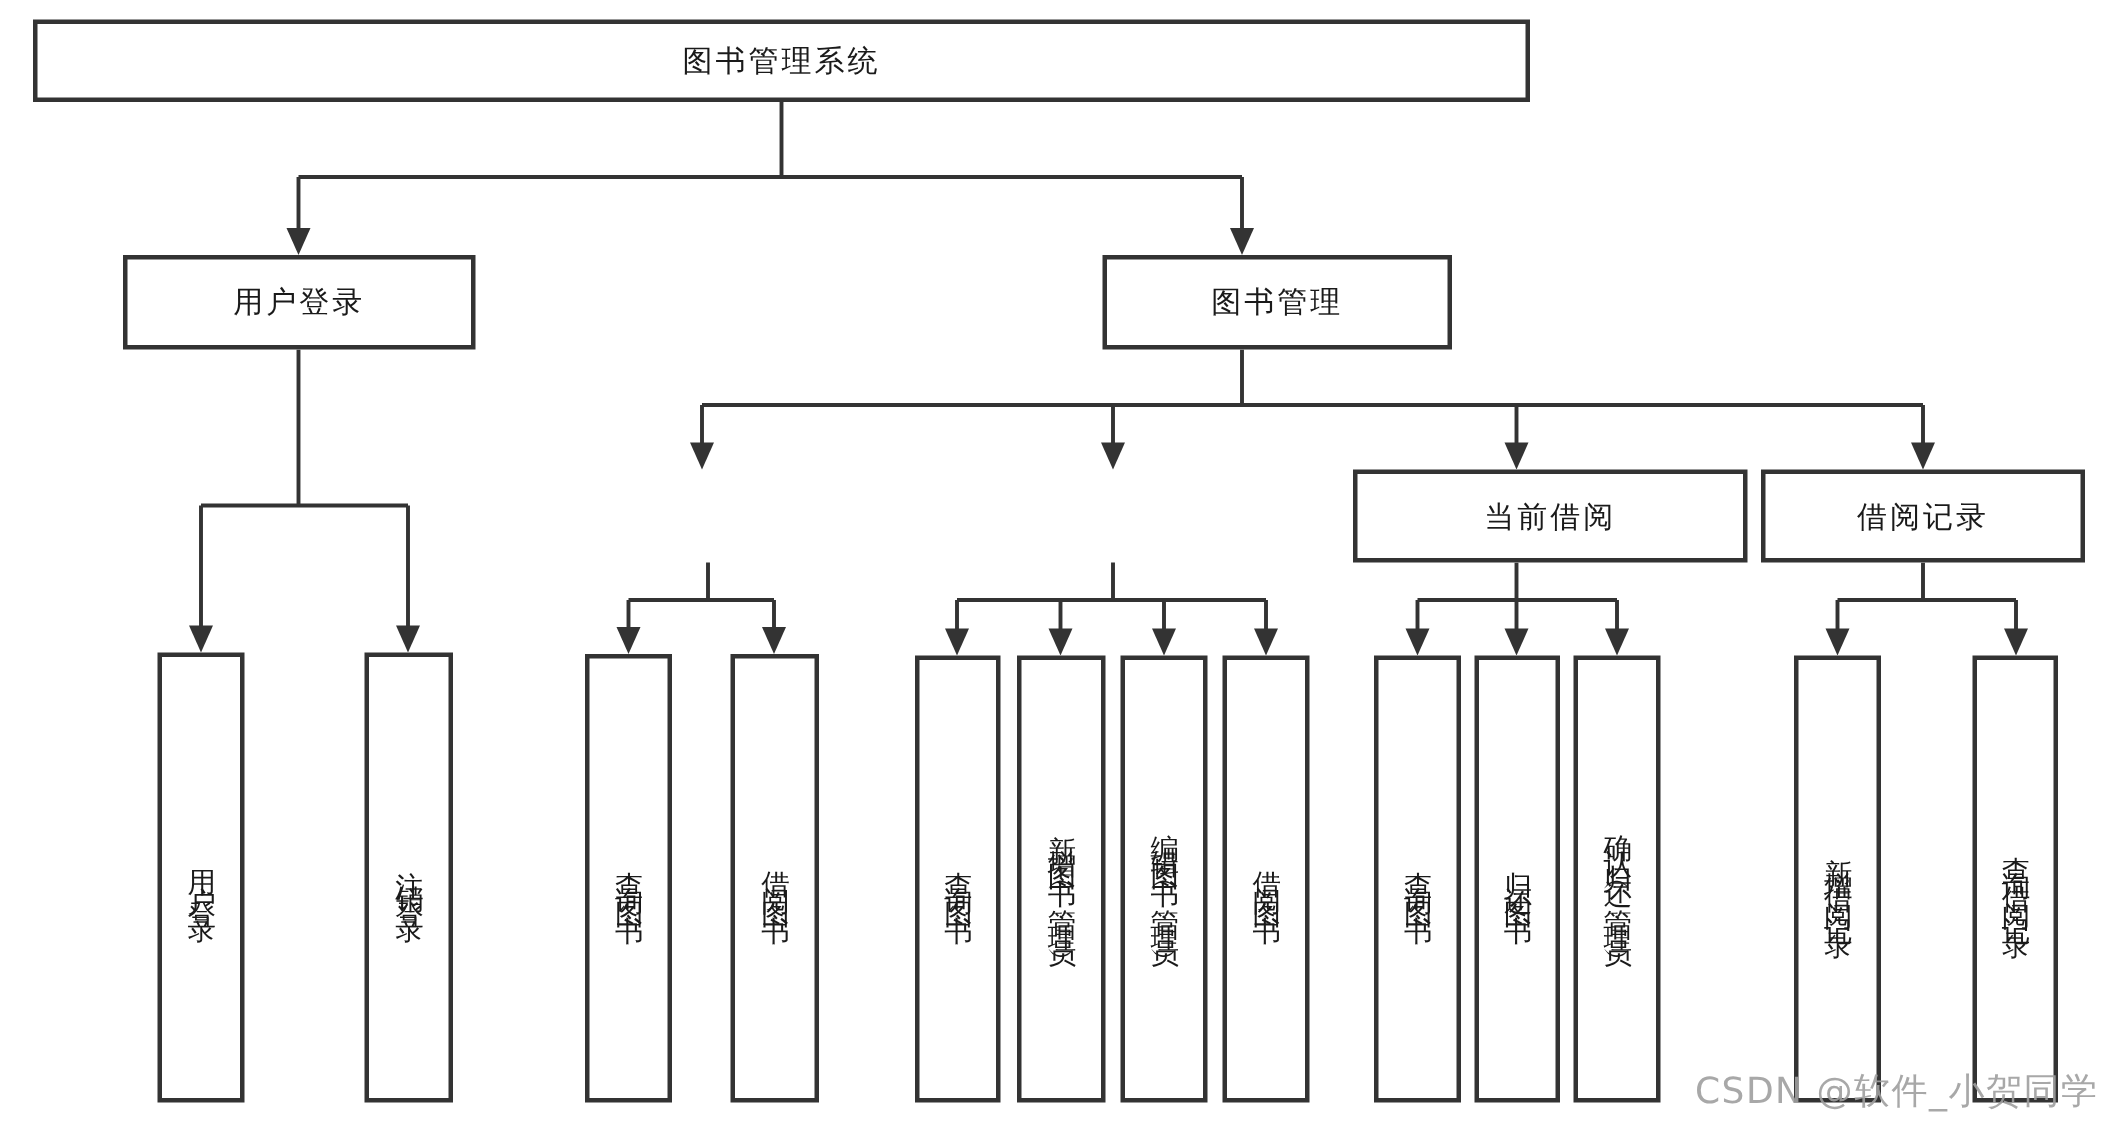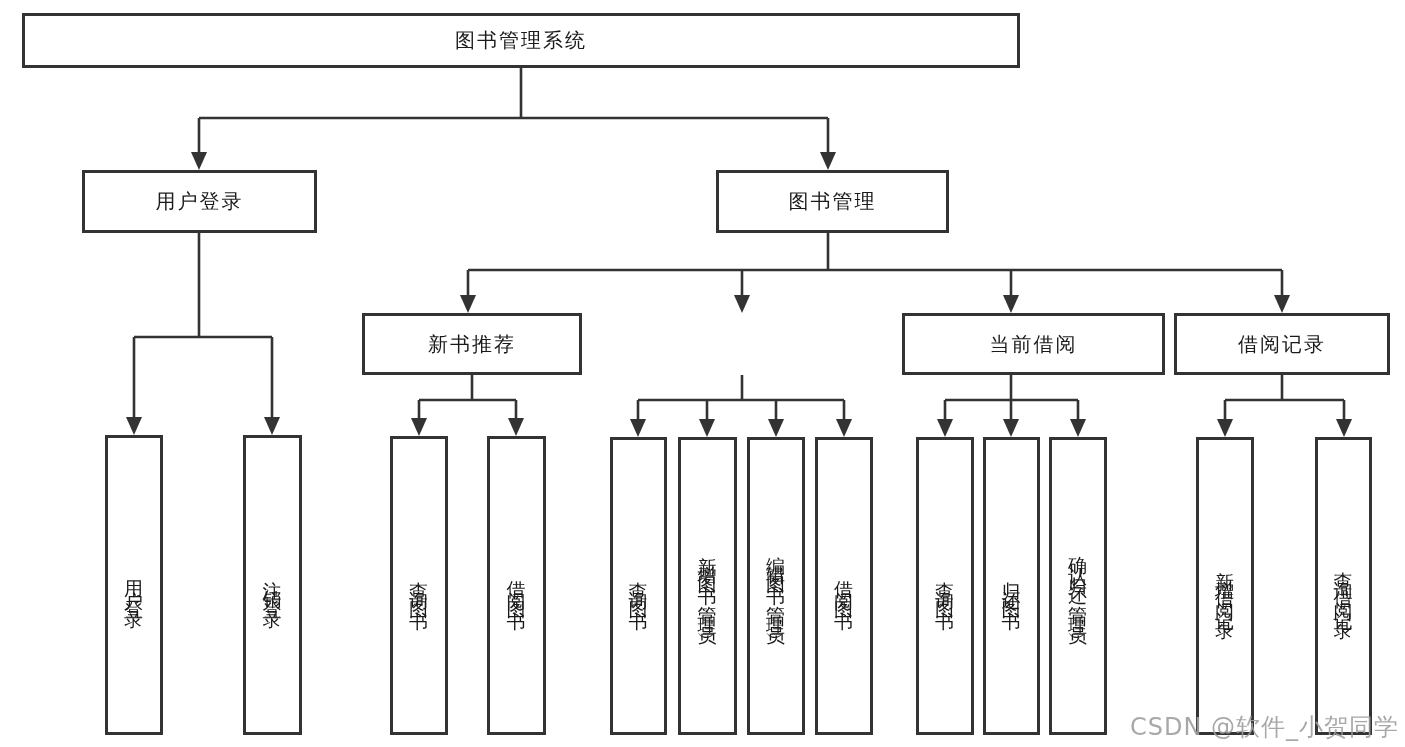--- a/index.html
+++ b/index.html
@@ -97,23 +97,22 @@
       <polygon points="1003,419 1019,419 1011,437"></polygon>
       <polygon points="1070,419 1086,419 1078,437"></polygon>
       <polygon points="1217,419 1233,419 1225,437"></polygon>
       <polygon points="1336,419 1352,419 1344,437"></polygon>
     </g>
   </svg>
 
   <div class="node hbox" style="left:22px; top:13px; width:998px; height:55px;font-family:Liberation Serif, serif;">图书管理系统</div>
 
   <div class="node hbox" style="left:82px; top:170px; width:235px; height:63px;">用户登录</div>
-  <div class="node hbox" style="left:716px; top:170px; width:233px; height:63px;">图书管理</div>
+  <div class="node hbox" style="left:735px; top:170px; width:233px; height:63px;">图书管理</div>
 
-  <div class="node hbox" style="left:362px; top:313px; width:220px; height:62px;">新书推荐</div>
   <div class="node hbox" style="left:902px; top:313px; width:263px; height:62px;">当前借阅</div>
   <div class="node hbox" style="left:1174px; top:313px; width:216px; height:62px;">借阅记录</div>
 
   <div class="node vbox" style="left:105px; top:435px; width:58px; height:300px;">用户登录</div>
   <div class="node vbox" style="left:243px; top:435px; width:59px; height:300px;">注销登录</div>
 
   <div class="node vbox" style="left:390px; top:436px; width:58px; height:299px;">查询图书</div>
   <div class="node vbox" style="left:487px; top:436px; width:59px; height:299px;">借阅图书</div>
 
   <div class="node vbox" style="left:610px; top:437px; width:57px; height:298px;">查询图书</div>

